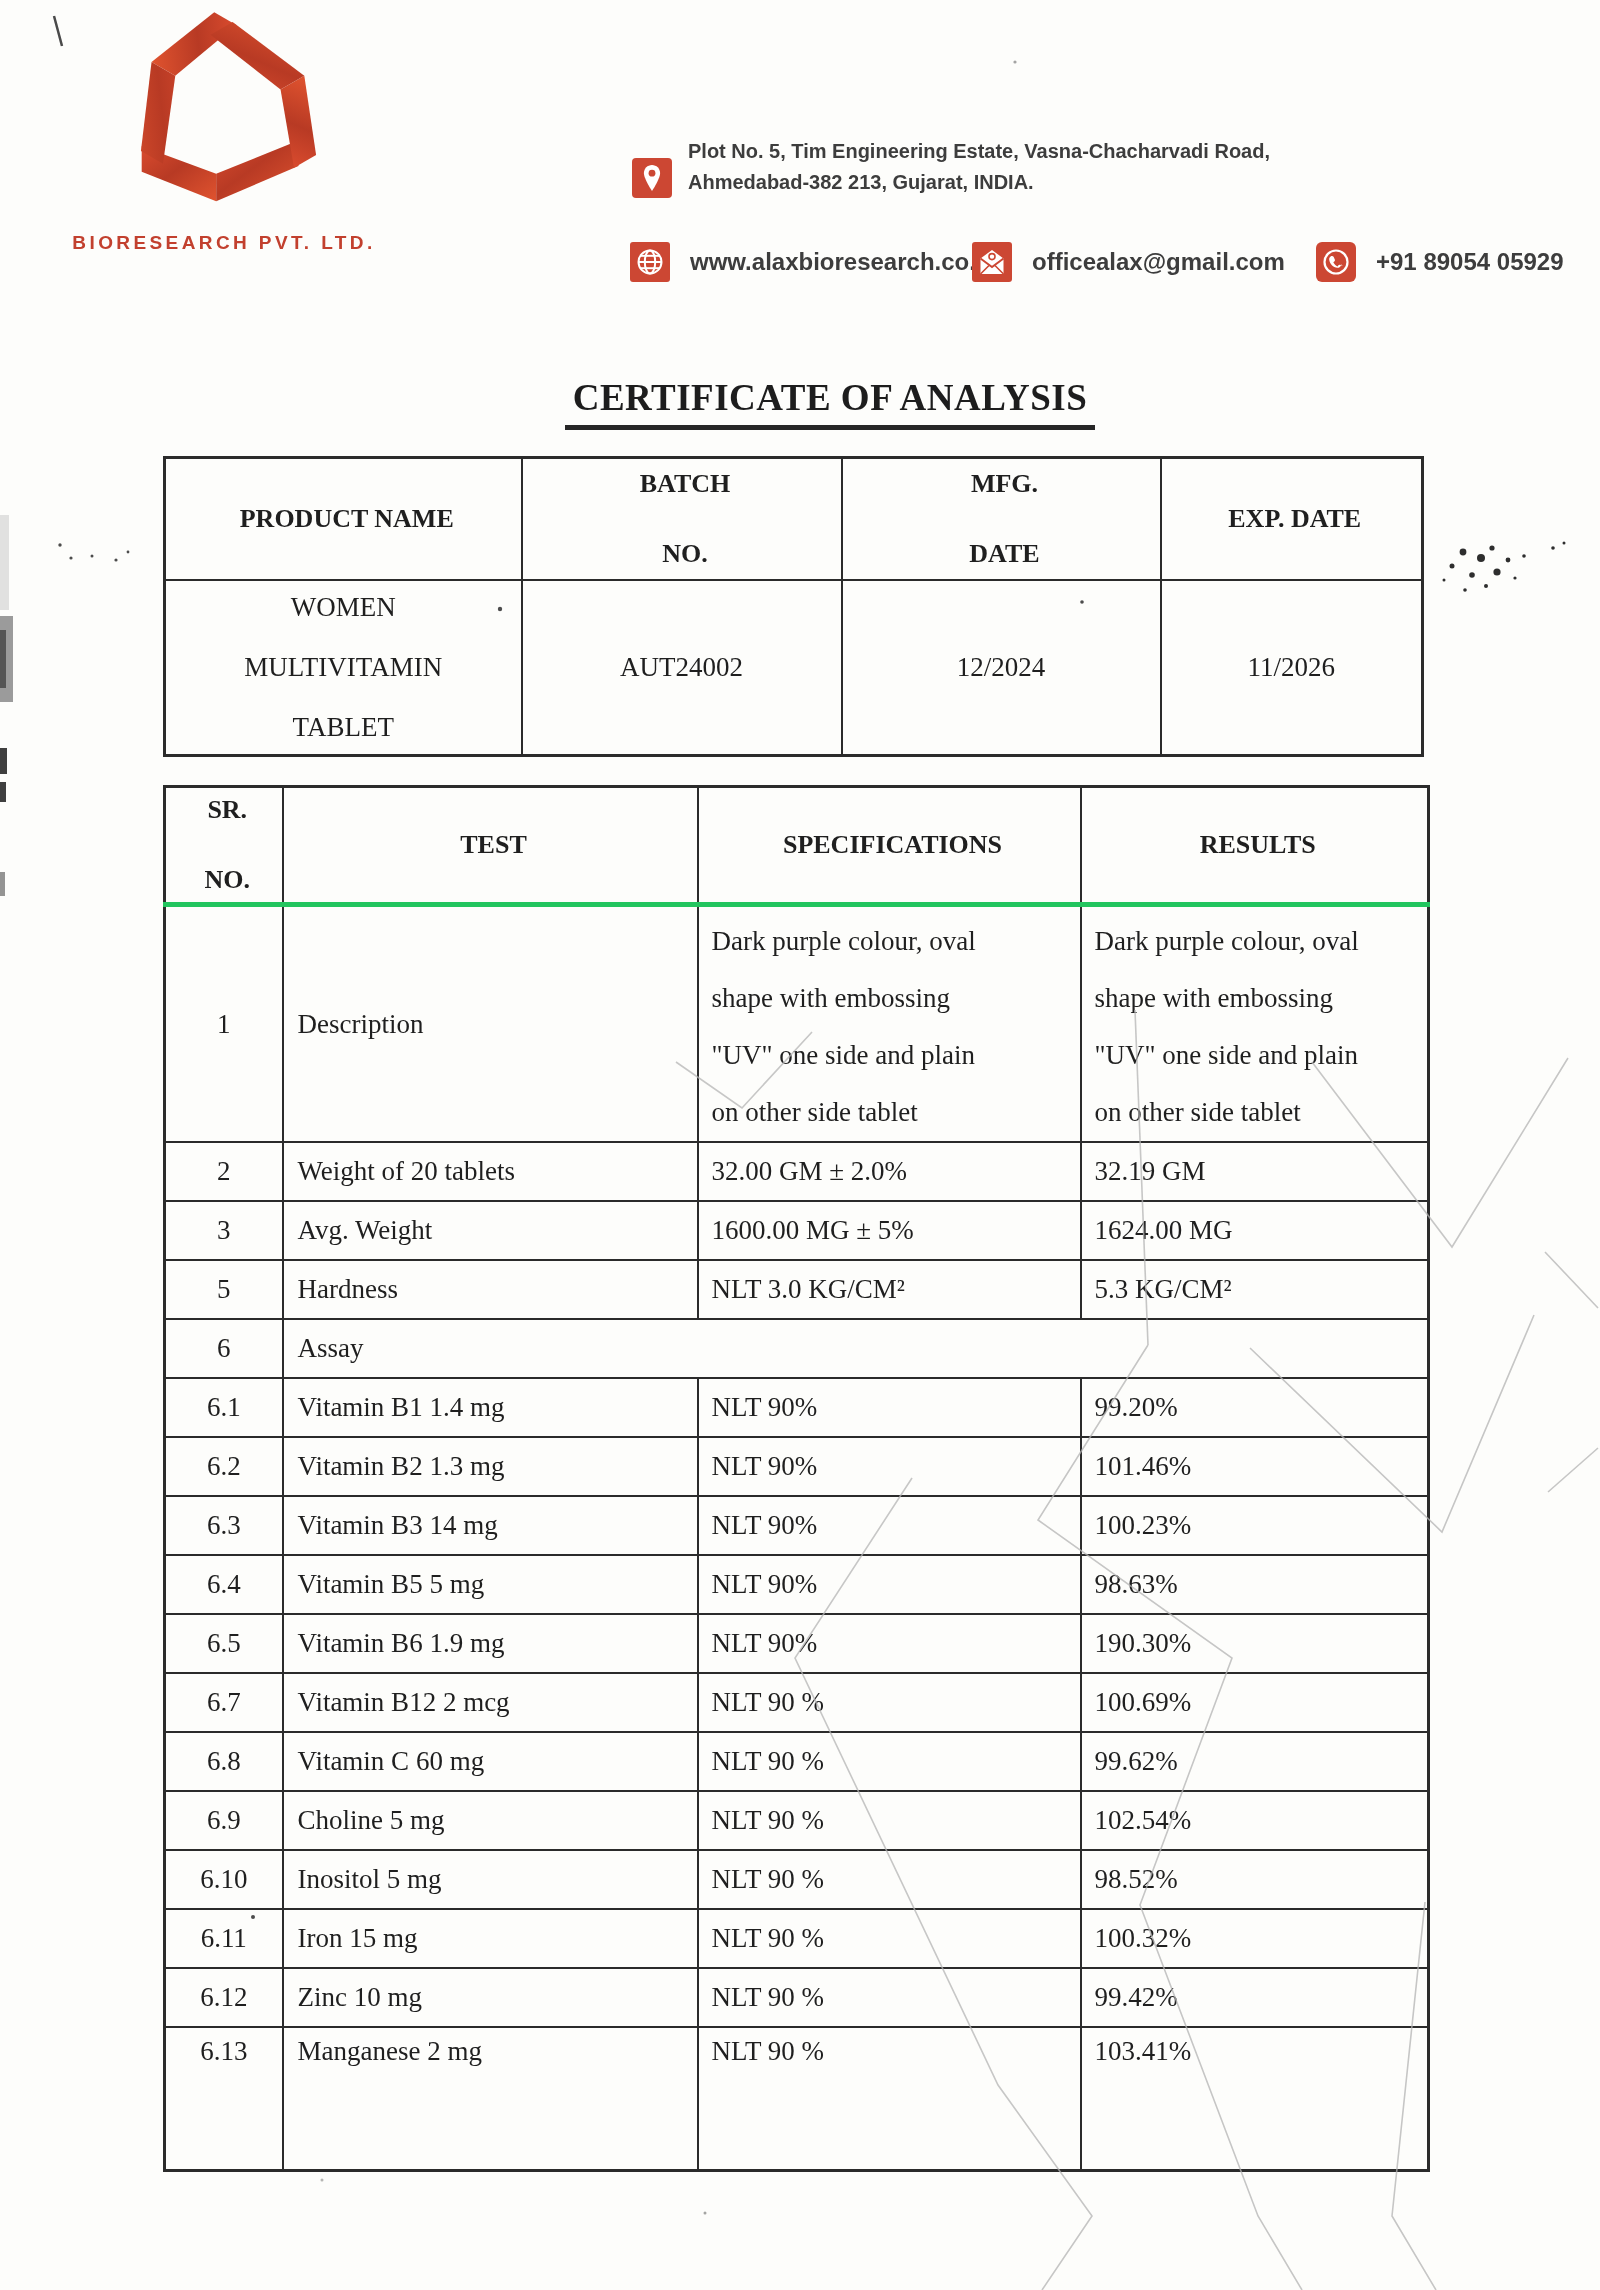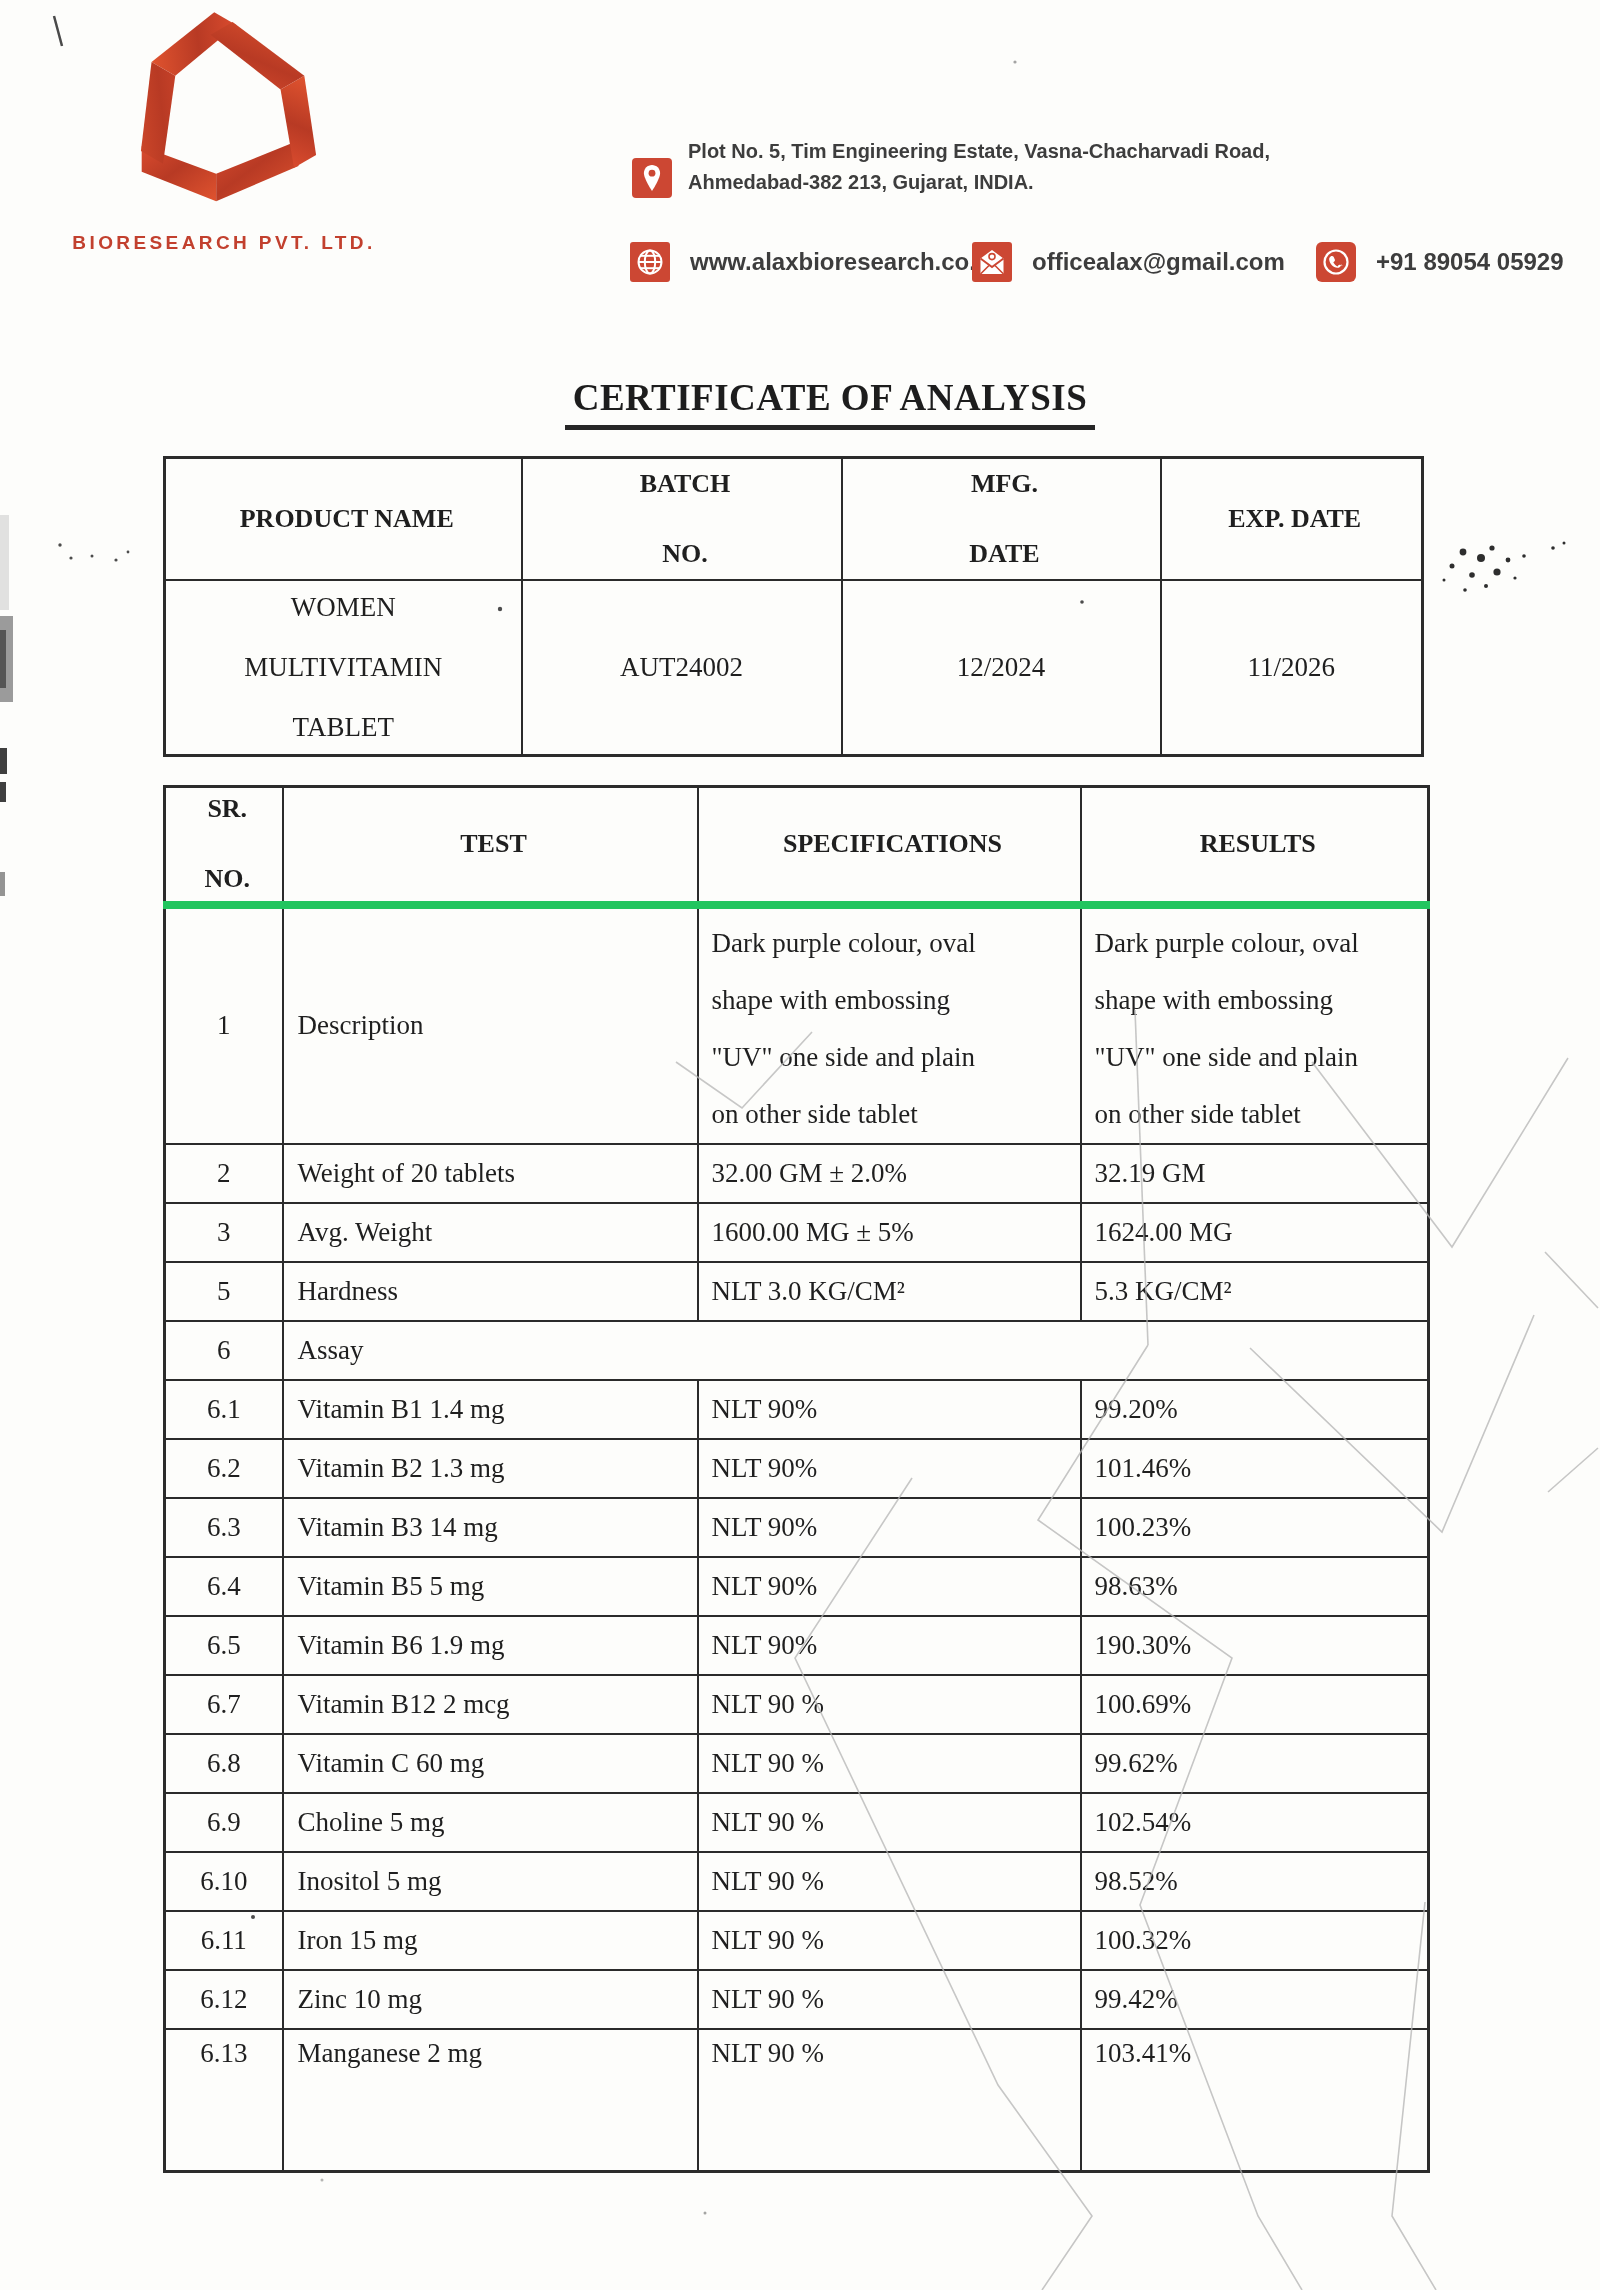--- a/index.html
+++ b/index.html
@@ -61,21 +61,21 @@
   .rt-header{height:118px;}
   .rt-desc{height:232px;}
   .rt-std{height:59px;}
   .rt-last{height:143px;}
   .rt-last td{vertical-align:top;padding-top:8px;}
   .c-sr{text-align:center;}
   .c-test{text-align:left;padding-left:14px;}
   .c-spec,.c-res{text-align:left;padding-left:13px;}
   .desc-cell{vertical-align:top;padding:6px 8px 0 13px;}
   .desc-cell .dl{line-height:57px;white-space:nowrap;}
-  .hdrline{border-bottom:8px solid #22c55e;}
+  .hdrline{border-bottom:5px solid #22c55e;}
 
   
   #artifact-layer{left:0;top:0;width:1600px;height:2290px;pointer-events:none;}
 </style>
 </head>
 <body>
 
 <div class="abs" id="logo-block">
   <svg id="logo-mark" viewBox="0 0 200 200">
     <defs>

